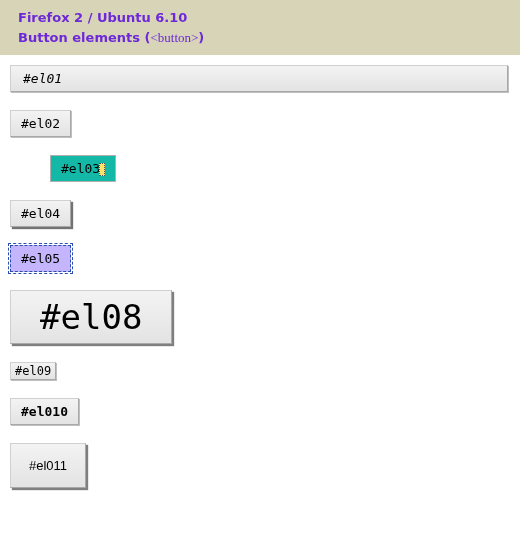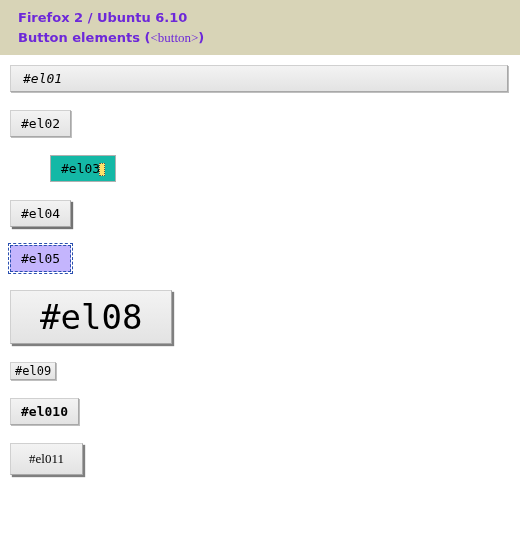--- a/index.html
+++ b/index.html
@@ -94,23 +94,23 @@
   .btn-tiny {
     font-size: 12px;
     padding: 1px 4px;
   }
   
   .btn-bold {
     font-weight: bold;
   }
   
   .btn-tall {
-    padding: 7px 18px;
+    padding: 14px 18px;
     box-shadow: 2px 2px 1px rgba(0,0,0,0.5);
-    font-family: Liberation Serif, serif;
+    font-family: Liberation Sans, sans-serif;
   }
 </style>
 </head>
 <body>
 
 <div class="header">
   <div class="header-line">Firefox 2 / Ubuntu 6.10</div>
   <div class="header-line">
     <span>Button elements (</span><span class="header-code">&lt;button&gt;</span><span>)</span>
   </div>

